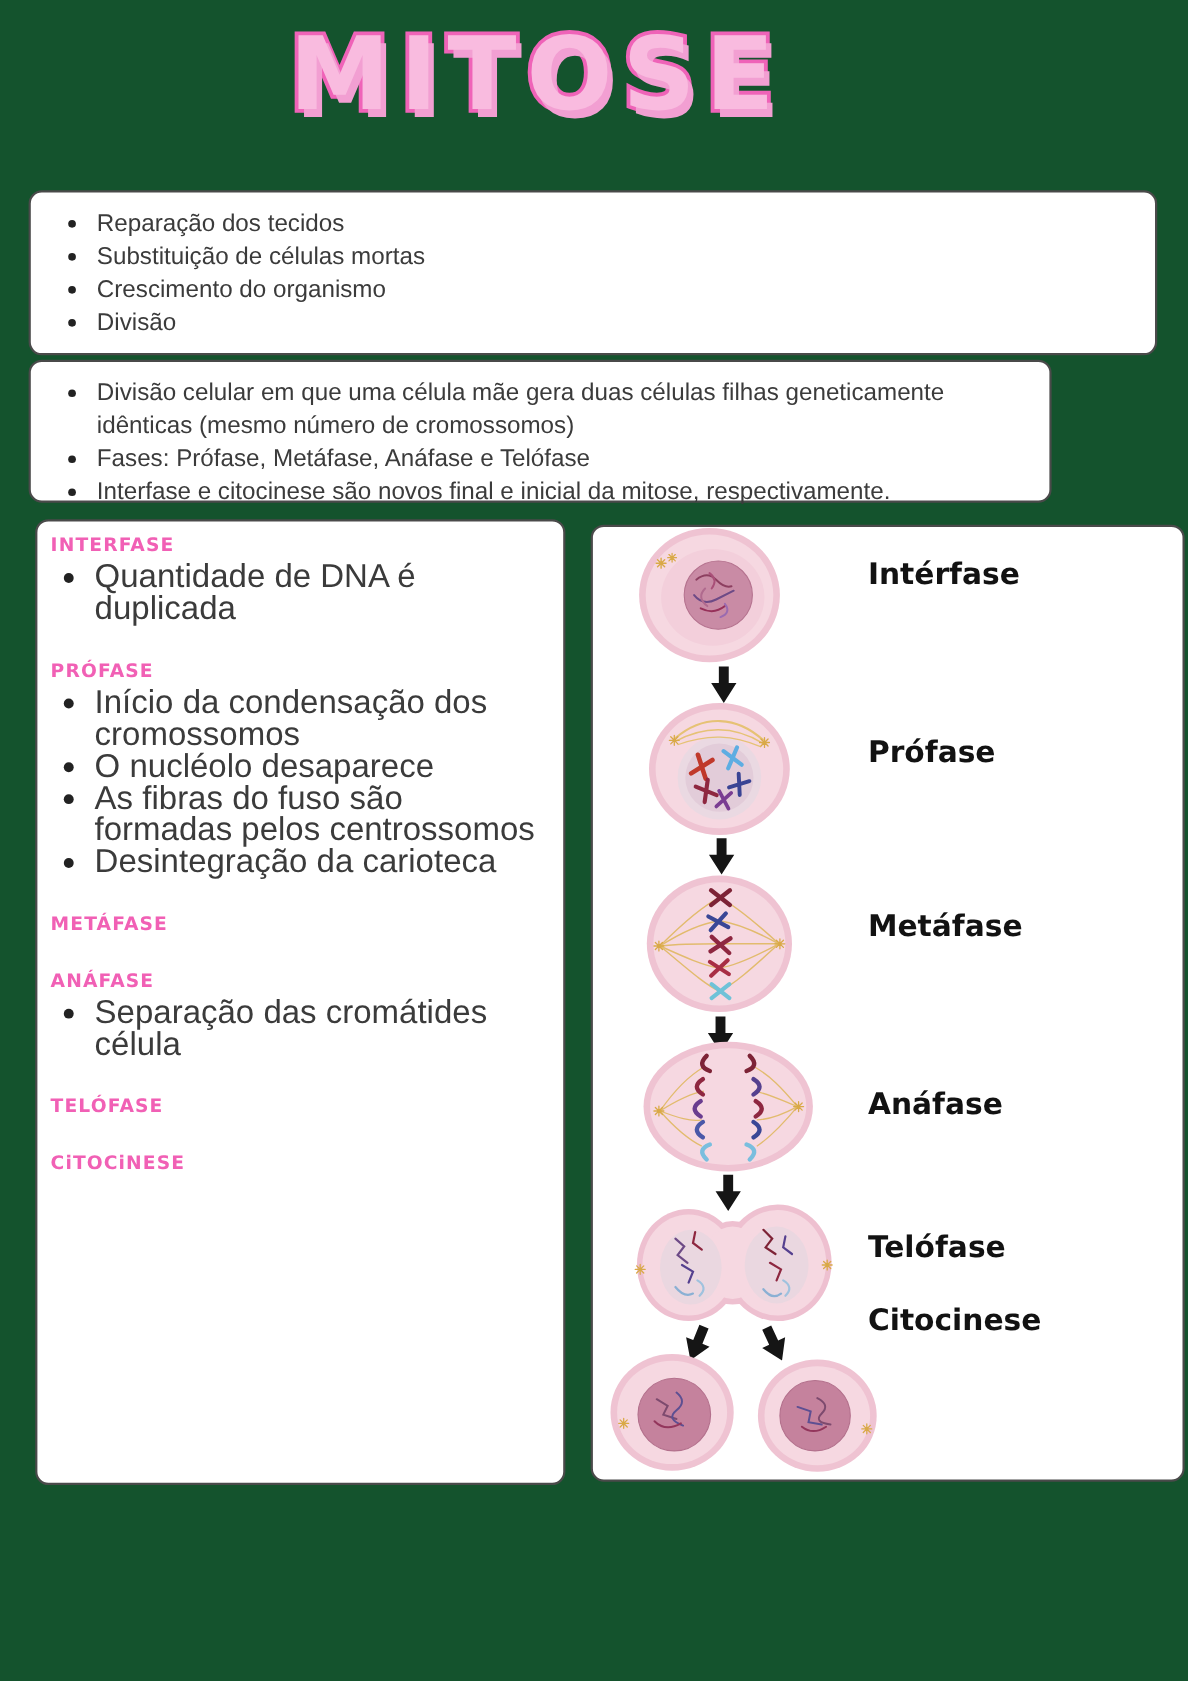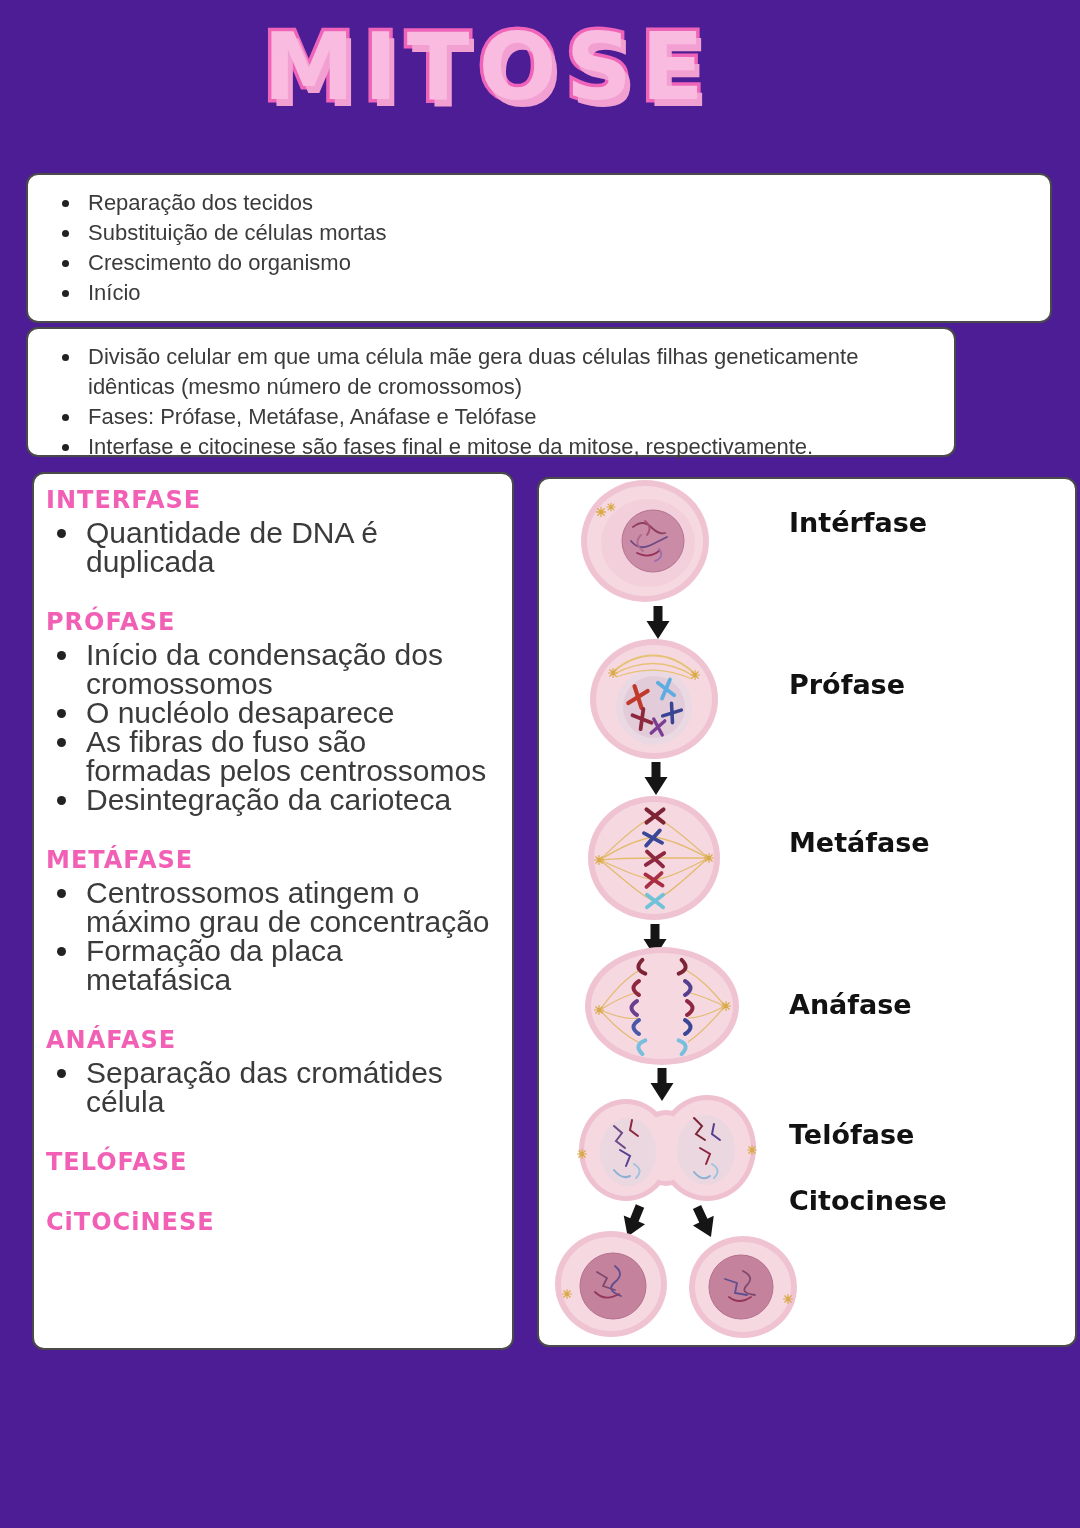--- a/index.html
+++ b/index.html
@@ -1,16 +1,16 @@
 <!DOCTYPE html>
 <html><head>
 <meta charset="utf-8">
 <style>
   html,body{margin:0;padding:0;background:#ffffff;}
-  .page{position:relative;width:1080px;height:1528px;background:#4c1d95;overflow:hidden;
+  .page{position:relative;width:1080px;height:1528px;background:#14532d;overflow:hidden;
         font-family:"Liberation Sans",sans-serif;color:#3b3b3b;}
 
   
   .title-wrap{position:absolute;top:14px;left:-52px;width:1080px;text-align:center;}
   .title{margin:0;font-family:"DejaVu Sans",sans-serif;font-weight:800;font-size:92px;
          letter-spacing:9px;color:#f9bbdf;
          -webkit-text-stroke:7px #ef63b8;paint-order:stroke fill;
          text-shadow:5px 7px 0 #f29fd2;}
 
   
@@ -19,21 +19,21 @@
   .box ul{margin:0;padding-left:24px;}
   .box li{font-size:22px;line-height:30px;padding-left:6px;}
   .box li::marker{color:#222222;}
 
   .functions-box{left:26px;top:173px;width:1026px;height:150px;padding:13px 26px 8px 30px;}
   .definition-box{left:26px;top:327px;width:930px;height:130px;padding:13px 26px 8px 30px;}
 
   
   .phases-panel{left:32px;top:472px;width:482px;height:878px;padding:10px 16px 10px 12px;}
   .phases-panel h2{margin:32px 0 4px 0;font-family:"DejaVu Sans",sans-serif;font-weight:800;
-                   font-size:24px;letter-spacing:1px;color:#f160b5;}
+                   font-size:17px;letter-spacing:1px;color:#f160b5;}
   .phase-block:first-child h2{margin-top:2px;}
   .phases-panel ul{margin:0;padding-left:36px;}
   .phases-panel li{font-size:30px;line-height:29px;padding-left:4px;}
 
   
   .diagram-panel{left:537px;top:477px;width:540px;height:870px;}
   .diagram-svg{position:absolute;left:0;top:0;}
   .stage-label{position:absolute;left:250px;font-family:"DejaVu Sans",sans-serif;
                font-weight:700;font-size:27px;color:#121212;white-space:nowrap;}
   .lbl-interfase{top:28px;}
@@ -50,29 +50,29 @@
 
   <div class="title-wrap">
     <h1 class="title">MITOSE</h1>
   </div>
 
   <section class="box functions-box">
     <ul>
       <li>Reparação dos tecidos</li>
       <li>Substituição de células mortas</li>
       <li>Crescimento do organismo</li>
-      <li>Início</li>
+      <li>Divisão</li>
     </ul>
   </section>
 
   <section class="box definition-box">
     <ul>
       <li>Divisão celular em que uma célula mãe gera duas células filhas geneticamente idênticas (mesmo número de cromossomos)</li>
       <li>Fases: Prófase, Metáfase, Anáfase e Telófase</li>
-      <li>Interfase e citocinese são fases final e mitose da mitose, respectivamente.</li>
+      <li>Interfase e citocinese são novos final e inicial da mitose, respectivamente.</li>
     </ul>
   </section>
 
   <section class="box phases-panel">
     <div class="phase-block">
       <h2>INTERFASE</h2>
       <ul>
         <li>Quantidade de DNA é duplicada</li>
       </ul>
     </div>
@@ -80,24 +80,20 @@
       <h2>PRÓFASE</h2>
       <ul>
         <li>Início da condensação dos cromossomos</li>
         <li>O nucléolo desaparece</li>
         <li>As fibras do fuso são formadas pelos centrossomos</li>
         <li>Desintegração da carioteca</li>
       </ul>
     </div>
     <div class="phase-block">
       <h2>METÁFASE</h2>
-      <ul>
-        <li>Centrossomos atingem o máximo grau de concentração</li>
-        <li>Formação da placa metafásica</li>
-      </ul>
     </div>
     <div class="phase-block">
       <h2>ANÁFASE</h2>
       <ul>
         <li>Separação das cromátides célula</li>
       </ul>
     </div>
     <div class="phase-block">
       <h2>TELÓFASE</h2>
     </div>

